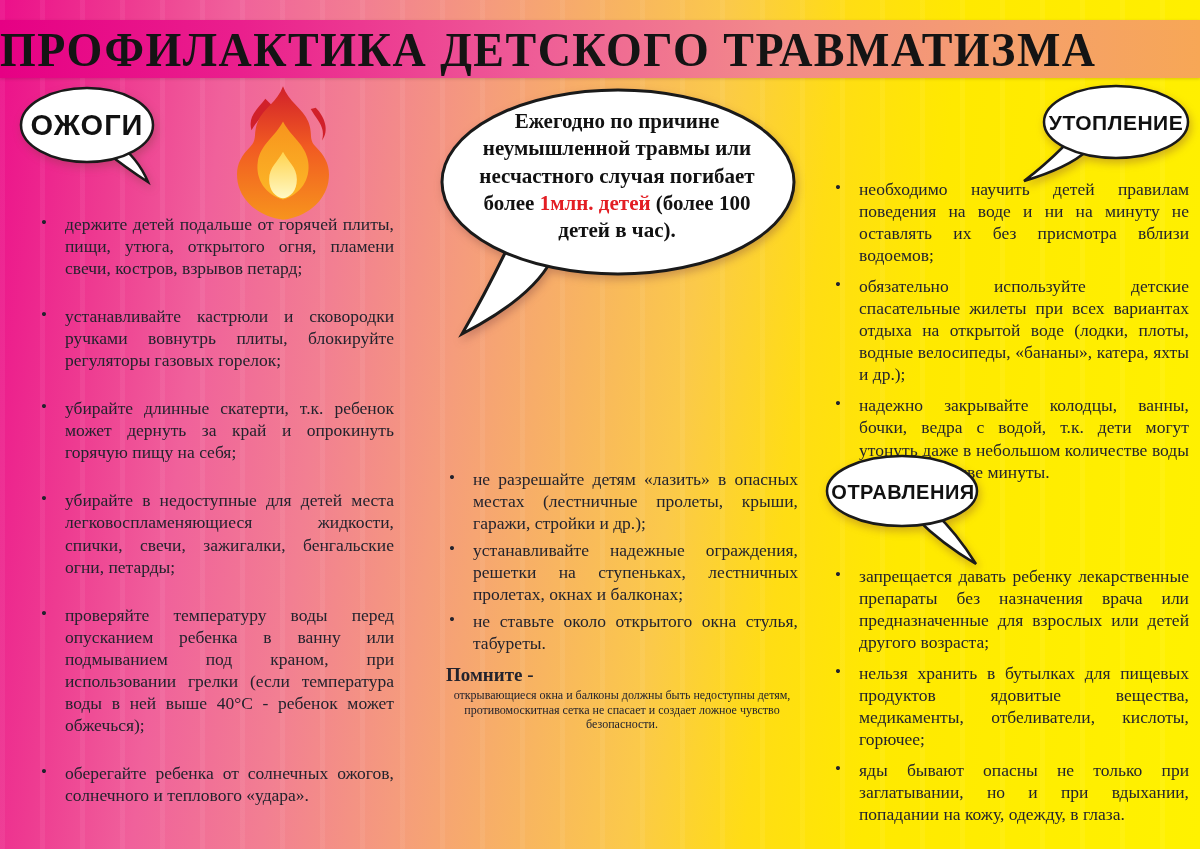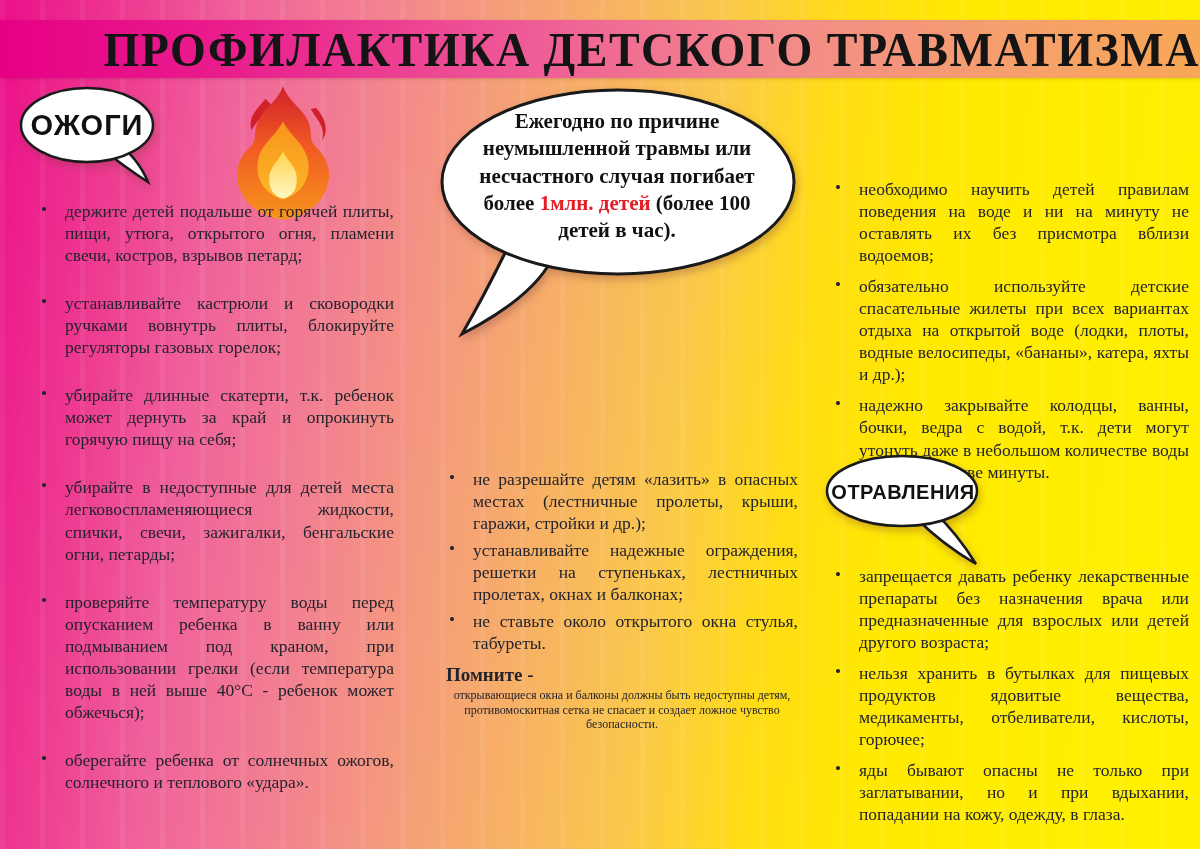--- a/index.html
+++ b/index.html
@@ -13,21 +13,21 @@
   }
   .bands {
     position:absolute; inset:0; pointer-events:none;
     background:repeating-linear-gradient(90deg,
       rgba(255,255,255,0.06) 0px, rgba(255,255,255,0.06) 5px,
       rgba(255,255,255,0) 5px, rgba(255,255,255,0) 40px);
   }
   .banner {
     position:absolute; left:0; top:20px; width:100%; height:58px;
     background:linear-gradient(90deg, #e60084 0%, #ea1f8d 20%, #ef5e97 45%, #f28b89 65%, #f5a06b 85%, #f7a756 100%);
-    display:flex; align-items:center; justify-content:flex-end;
+    display:flex; align-items:center; justify-content:flex-start;
     box-shadow:0 1px 3px rgba(0,0,0,0.15);
   }
   .banner h1 {
     font-family:"Liberation Serif", serif; font-weight:bold;
     font-size:46px; letter-spacing:1.5px; color:#141414; white-space:nowrap;
     transform:scaleY(1.06);
   }
   
   .bubble { position:absolute; }
   .bubble svg { position:absolute; inset:0; width:100%; height:100%; overflow:visible;
@@ -47,21 +47,21 @@
   .bubble-falls .btxt { left:10px; top:6px; width:164px; height:94px; font-size:18px; line-height:1.42; letter-spacing:1px; }
   .bubble-drown   { left:1016px; top:84px; width:174px; height:102px; }
   .bubble-drown .btxt { left:28px; top:4px; width:144px; height:70px; font-size:21px; letter-spacing:0.5px; }
   .bubble-poison  { left:824px; top:454px; width:170px; height:114px; }
   .bubble-poison .btxt { left:4px; top:4px; width:150px; height:68px; font-size:20px; letter-spacing:0.5px; }
   .red { color:#e31e24; }
   
   .blist { list-style:none; font-size:17.5px; line-height:1.26; color:#23232d; text-align:justify; }
   .blist li { position:relative; padding-left:27px; }
   .blist li::before { content:"\2022"; position:absolute; left:3px; top:-1px; font-size:17px; }
-  .burns-list  { position:absolute; left:38px;  top:200px; width:356px; }
+  .burns-list  { position:absolute; left:38px;  top:213px; width:356px; }
   .burns-list li { margin-bottom:26px; }
   .mid-col     { position:absolute; left:446px; top:468px; width:352px; }
   .mid-col li  { margin-bottom:5px; }
   .right-list1 { position:absolute; left:832px; top:178px; width:357px; }
   .right-list1 li { margin-bottom:9px; }
   .right-list2 { position:absolute; left:832px; top:565px; width:357px; }
   .right-list2 li { margin-bottom:9px; }
   .reminder-title { text-align:left; font-weight:bold; font-size:19px; color:#23232d; margin:10px 0 2px; }
   .reminder-text  { text-align:center; font-size:12px; line-height:1.18; color:#23232d; margin-left:-10px; width:372px; }
   
@@ -131,20 +131,27 @@
   <div class="mid-col">
     <ul class="blist">
       <li>не разрешайте детям «лазить» в опасных местах (лестничные пролеты, крыши, гаражи, стройки и др.);</li>
       <li>устанавливайте надежные ограждения, решетки на ступеньках, лестничных пролетах, окнах и балконах;</li>
       <li>не ставьте около открытого окна стулья, табуреты.</li>
     </ul>
     <div class="reminder-title">Помните -</div>
     <div class="reminder-text">открывающиеся окна и балконы должны быть недоступны детям, противомоскитная сетка не спасает и создает ложное чувство безопасности.</div>
   </div>
 
+  <div class="bubble bubble-drown">
+    <svg viewBox="0 0 174 102">
+      <path d="M 48 62 Q 28 82 8 97 Q 52 84 72 66 Z" fill="#ffffff" stroke="#1a1a1a" stroke-width="2.5"></path>
+      <ellipse cx="100" cy="38" rx="72" ry="36" fill="#ffffff" stroke="#1a1a1a" stroke-width="2.5"></ellipse>
+    </svg>
+    <div class="btxt">УТОПЛЕНИЕ</div>
+  </div>
 
   <ul class="blist right-list1">
     <li>необходимо научить детей правилам поведения на воде и ни на минуту не оставлять их без присмотра вблизи водоемов;</li>
     <li>обязательно используйте детские спасательные жилеты при всех вариантах отдыха на открытой воде (лодки, плоты, водные велосипеды, «бананы», катера, яхты и др.);</li>
     <li>надежно закрывайте колодцы, ванны, бочки, ведра с водой, т.к. дети могут утонуть даже в небольшом количестве воды менее чем за две минуты.</li>
   </ul>
 
   <div class="bubble bubble-poison">
     <svg viewBox="0 0 170 114">
       <path d="M 92 64 Q 118 90 152 110 Q 132 78 110 58 Z" fill="#ffffff" stroke="#1a1a1a" stroke-width="2.5"></path>

